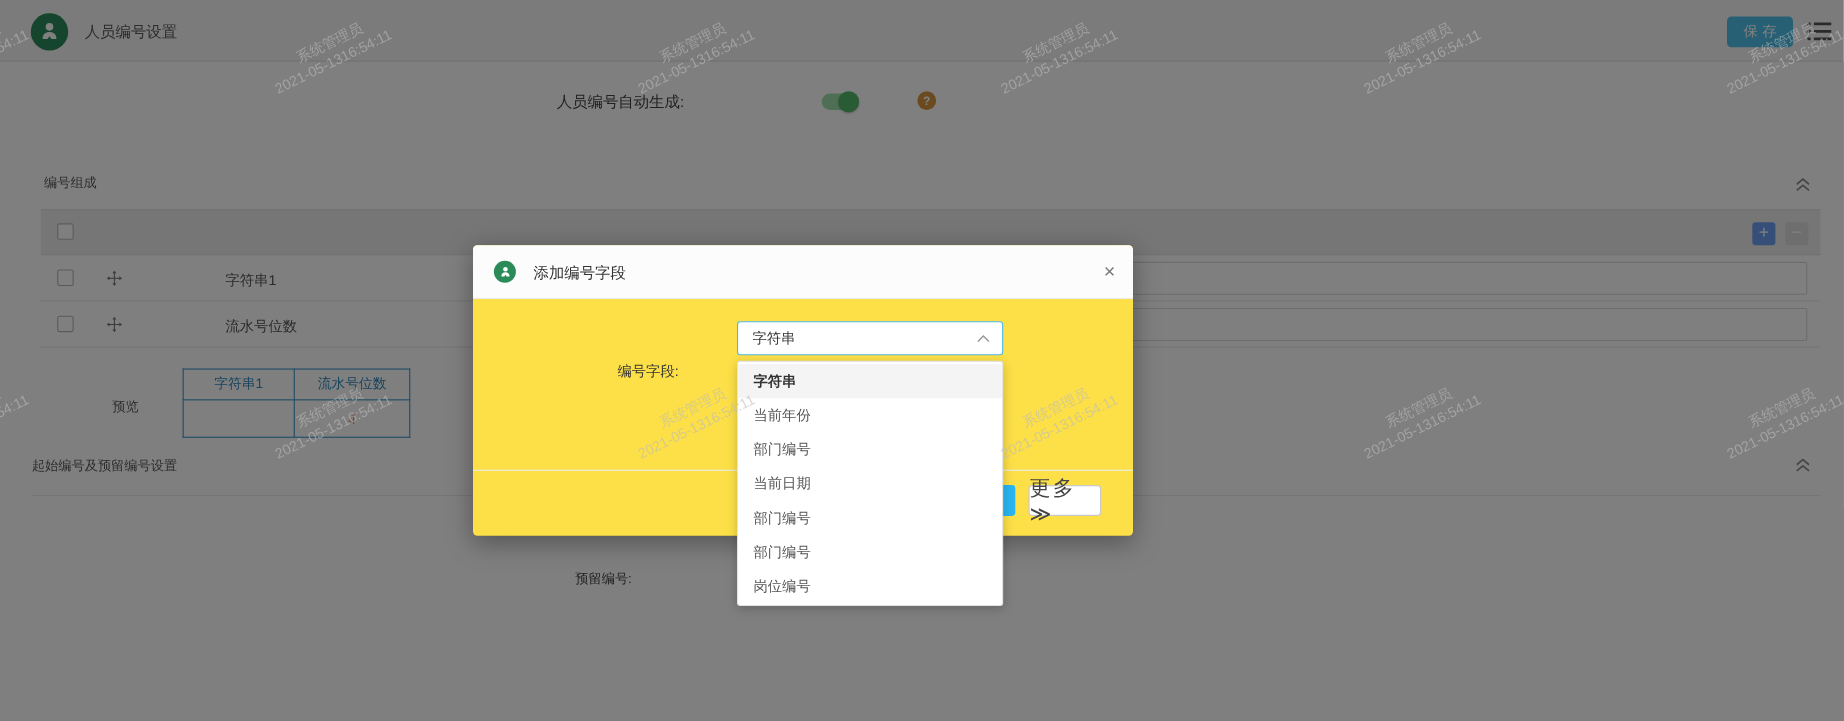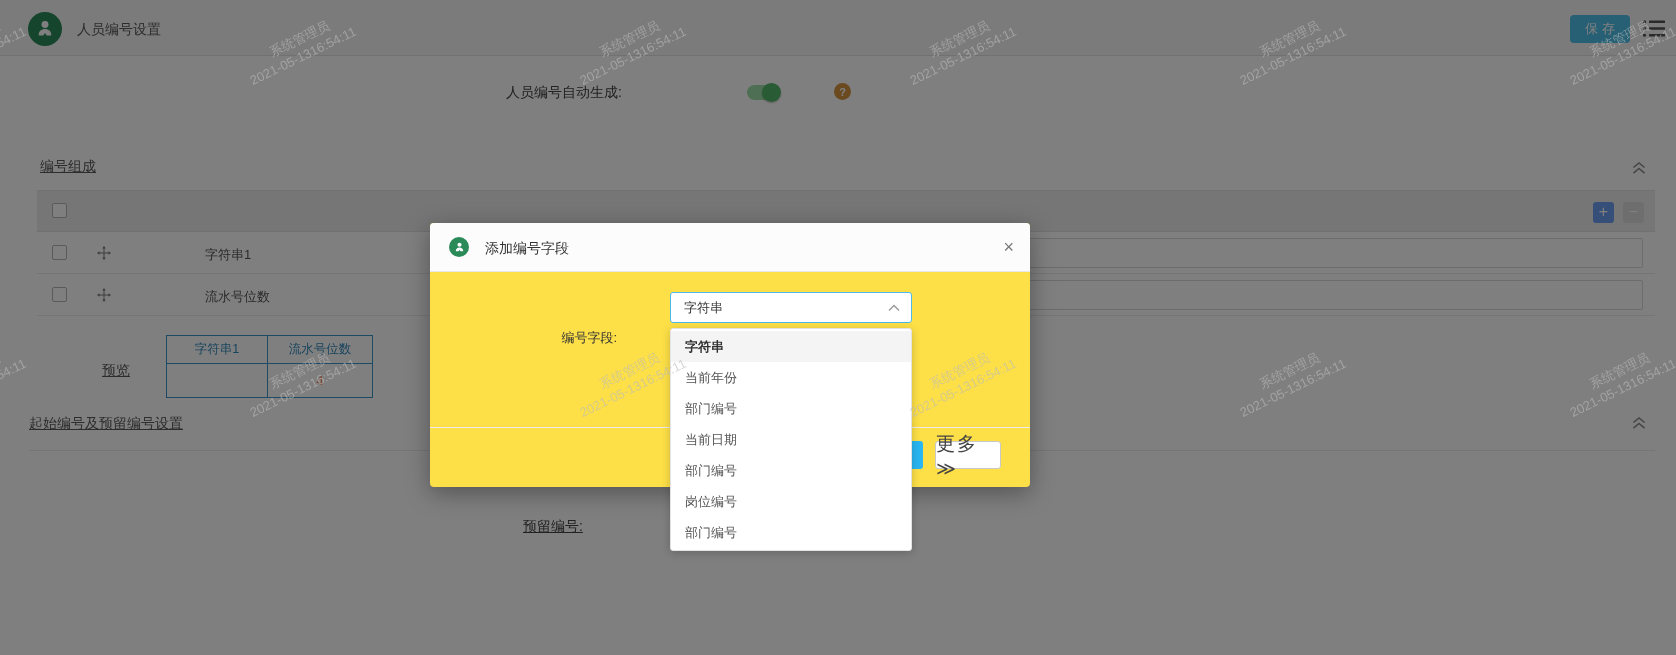--- a/index.html
+++ b/index.html
@@ -14,21 +14,21 @@
   .savebtn{position:absolute;left:1570px;top:15px;width:60px;height:28px;background:#4fc0e8;color:#fff;
            font-size:13px;letter-spacing:4px;border-radius:4px;display:flex;align-items:center;justify-content:center;padding-left:4px;cursor:pointer;}
   .menuicon{position:absolute;left:1643px;top:20px;width:22px;height:17px;cursor:pointer;}
 
   .tog-label{position:absolute;left:400px;top:84px;width:222px;text-align:right;font-size:14px;color:#444;}
   .toggle{position:absolute;left:747px;top:85px;width:32px;height:15px;border-radius:8px;background:#9edfaa;cursor:pointer;}
   .knob{position:absolute;left:15px;top:-2px;width:19px;height:19px;border-radius:50%;background:#52b86a;box-shadow:0 1px 2px rgba(0,0,0,.25);}
   .helpicon{position:absolute;left:834px;top:83px;width:17px;height:17px;border-radius:50%;background:#d69440;color:#fff;
             font-size:11px;font-weight:bold;display:flex;align-items:center;justify-content:center;cursor:pointer;}
 
-  .sectitle{position:absolute;font-size:14px;color:#5a5a5a;text-decoration:underline;}
+  .sectitle{position:absolute;font-size:12px;color:#5a5a5a;}
   .collapse{position:absolute;width:16px;height:13px;cursor:pointer;}
 
   .thead{position:absolute;left:37px;top:190px;width:1618px;height:42px;background:#ededed;
          border-top:1px solid #e3e3e3;border-bottom:1px solid #e3e3e3;}
   .trow{position:absolute;left:37px;width:1618px;height:42px;border-bottom:1px solid #ebebeb;}
   .cb{position:absolute;width:15px;height:15px;border:1px solid #b5b5b5;border-radius:2px;background:#fff;cursor:pointer;}
   .rowlabel{position:absolute;left:168px;top:14px;font-size:13px;color:#555;}
   .rowinput{position:absolute;left:430px;top:6px;width:1176px;height:30px;border:1px solid #d9d9d9;border-radius:2px;background:#fff;}
   .sqbtn{position:absolute;top:11px;width:21px;height:21px;border-radius:3px;color:#fff;font-size:16px;line-height:19px;
          text-align:center;cursor:pointer;}
@@ -184,22 +184,22 @@
     <div class="bluebtn"></div>
     <div class="morebtn">更多 ≫</div>
   </div>
 
   <div class="dropdown">
     <div class="ddi sel">字符串</div>
     <div class="ddi">当前年份</div>
     <div class="ddi">部门编号</div>
     <div class="ddi">当前日期</div>
     <div class="ddi">部门编号</div>
+    <div class="ddi">部门编号</div>
     <div class="ddi">岗位编号</div>
-    <div class="ddi">部门编号</div>
   </div>
 
   <div class="wm" style="left:-90px;top:26px;">
       <span class="l1">系统管理员</span>
       <span class="l2">2021-05-1316:54:11</span>
     </div>
   <div class="wm" style="left:240px;top:26px;">
       <span class="l1">系统管理员</span>
       <span class="l2">2021-05-1316:54:11</span>
     </div>

